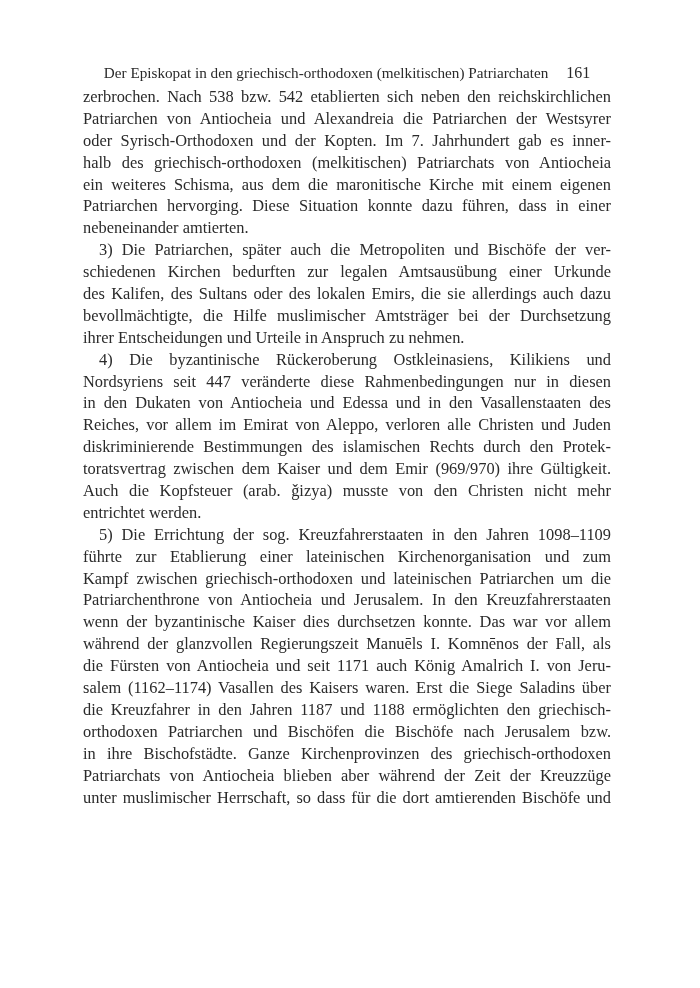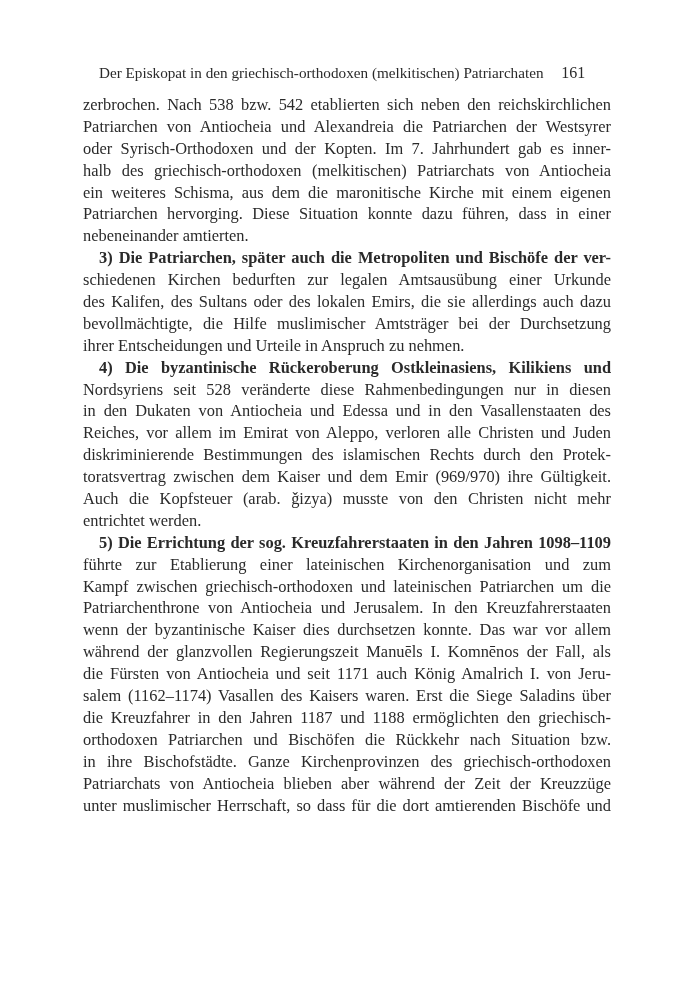--- a/index.html
+++ b/index.html
@@ -17,58 +17,57 @@
     }
     .page {
       position: absolute;
       left: 83px;
       top: 0;
       width: 528px;
     }
     .running-head {
       position: absolute;
       top: 62px;
-      left: 16px;
+      left: 0;
       width: 528px;
       height: 22px;
       font-size: 15.2px;
       line-height: 22px;
-      text-align: left;
+      text-align: center;
       white-space: nowrap;
     }
     .running-head .title {
       display: inline-block;
     }
     .running-head .pageno {
       display: inline-block;
       margin-left: 14px;
       font-size: 16px;
     }
     .body-text {
       position: absolute;
-      top: 94px;
+      top: 86px;
       left: 0;
       width: 528px;
     }
     .line {
       display: block;
       height: 21.9px;
       line-height: 21.9px;
       font-size: 16.4px;
       white-space: nowrap;
       text-align: justify;
       text-align-last: justify;
       overflow: visible;
     }
     .line.last {
       text-align-last: left;
     }
     .line.indent {
       padding-left: 16px;
-      font-weight: bold;
     }
     .line .it { }
   </style>
 </head>
 <body>
 
 <div class="page">
 
   <div class="running-head">
     <span class="title">Der Episkopat in den griechisch-orthodoxen (melkitischen) Patriarchaten</span>
@@ -90,39 +89,39 @@
     <div>
       <span class="line indent">3) Die Patriarchen, später auch die Metropoliten und Bischöfe der ver-</span>
       <span class="line">schiedenen Kirchen bedurften zur legalen Amtsausübung einer Urkunde</span>
       <span class="line">des Kalifen, des Sultans oder des lokalen Emirs, die sie allerdings auch dazu</span>
       <span class="line">bevollmächtigte, die Hilfe muslimischer Amtsträger bei der Durchsetzung</span>
       <span class="line last">ihrer Entscheidungen und Urteile in Anspruch zu nehmen.</span>
     </div>
 
     <div>
       <span class="line indent">4) Die byzantinische Rückeroberung Ostkleinasiens, Kilikiens und</span>
-      <span class="line">Nordsyriens seit 528 veränderte diese Rahmenbedingungen nur in diesen</span>
+      <span class="line">Nordsyriens seit 447 veränderte diese Rahmenbedingungen nur in diesen</span>
       <span class="line">in den Dukaten von Antiocheia und Edessa und in den Vasallenstaaten des</span>
       <span class="line">Reiches, vor allem im Emirat von Aleppo, verloren alle Christen und Juden</span>
       <span class="line">diskriminierende Bestimmungen des islamischen Rechts durch den Protek-</span>
       <span class="line">toratsvertrag zwischen dem Kaiser und dem Emir (969/970) ihre Gültigkeit.</span>
       <span class="line"><span>Auch die Kopfsteuer (arab. </span><span class="it">ǧizya</span><span>) musste von den Christen nicht mehr</span></span>
       <span class="line last">entrichtet werden.</span>
     </div>
 
     <div>
       <span class="line indent">5) Die Errichtung der sog. Kreuzfahrerstaaten in den Jahren 1098–1109</span>
       <span class="line">führte zur Etablierung einer lateinischen Kirchenorganisation und zum</span>
       <span class="line">Kampf zwischen griechisch-orthodoxen und lateinischen Patriarchen um die</span>
       <span class="line">Patriarchenthrone von Antiocheia und Jerusalem. In den Kreuzfahrerstaaten</span>
       <span class="line">wenn der byzantinische Kaiser dies durchsetzen konnte. Das war vor allem</span>
       <span class="line">während der glanzvollen Regierungszeit Manuēls I. Komnēnos der Fall, als</span>
       <span class="line">die Fürsten von Antiocheia und seit 1171 auch König Amalrich I. von Jeru-</span>
       <span class="line">salem (1162–1174) Vasallen des Kaisers waren. Erst die Siege Saladins über</span>
       <span class="line">die Kreuzfahrer in den Jahren 1187 und 1188 ermöglichten den griechisch-</span>
-      <span class="line">orthodoxen Patriarchen und Bischöfen die Rückkehr nach Situation bzw.</span>
+      <span class="line">orthodoxen Patriarchen und Bischöfen die Bischöfe nach Jerusalem bzw.</span>
       <span class="line">in ihre Bischofstädte. Ganze Kirchenprovinzen des griechisch-orthodoxen</span>
       <span class="line">Patriarchats von Antiocheia blieben aber während der Zeit der Kreuzzüge</span>
       <span class="line">unter muslimischer Herrschaft, so dass für die dort amtierenden Bischöfe und</span>
     </div>
 
   </div>
 </div>
 
 </body></html>

